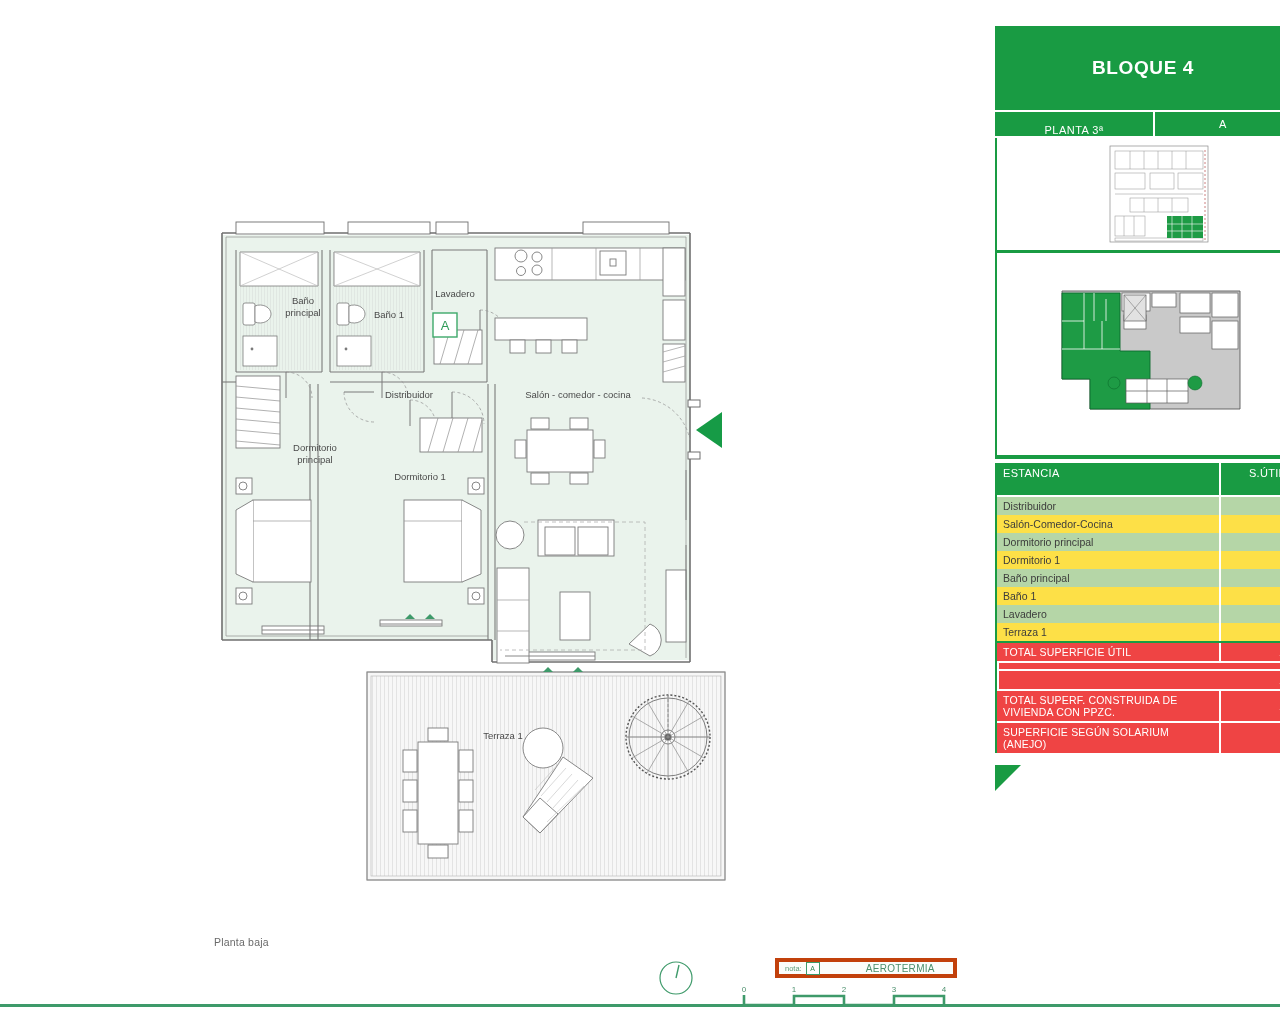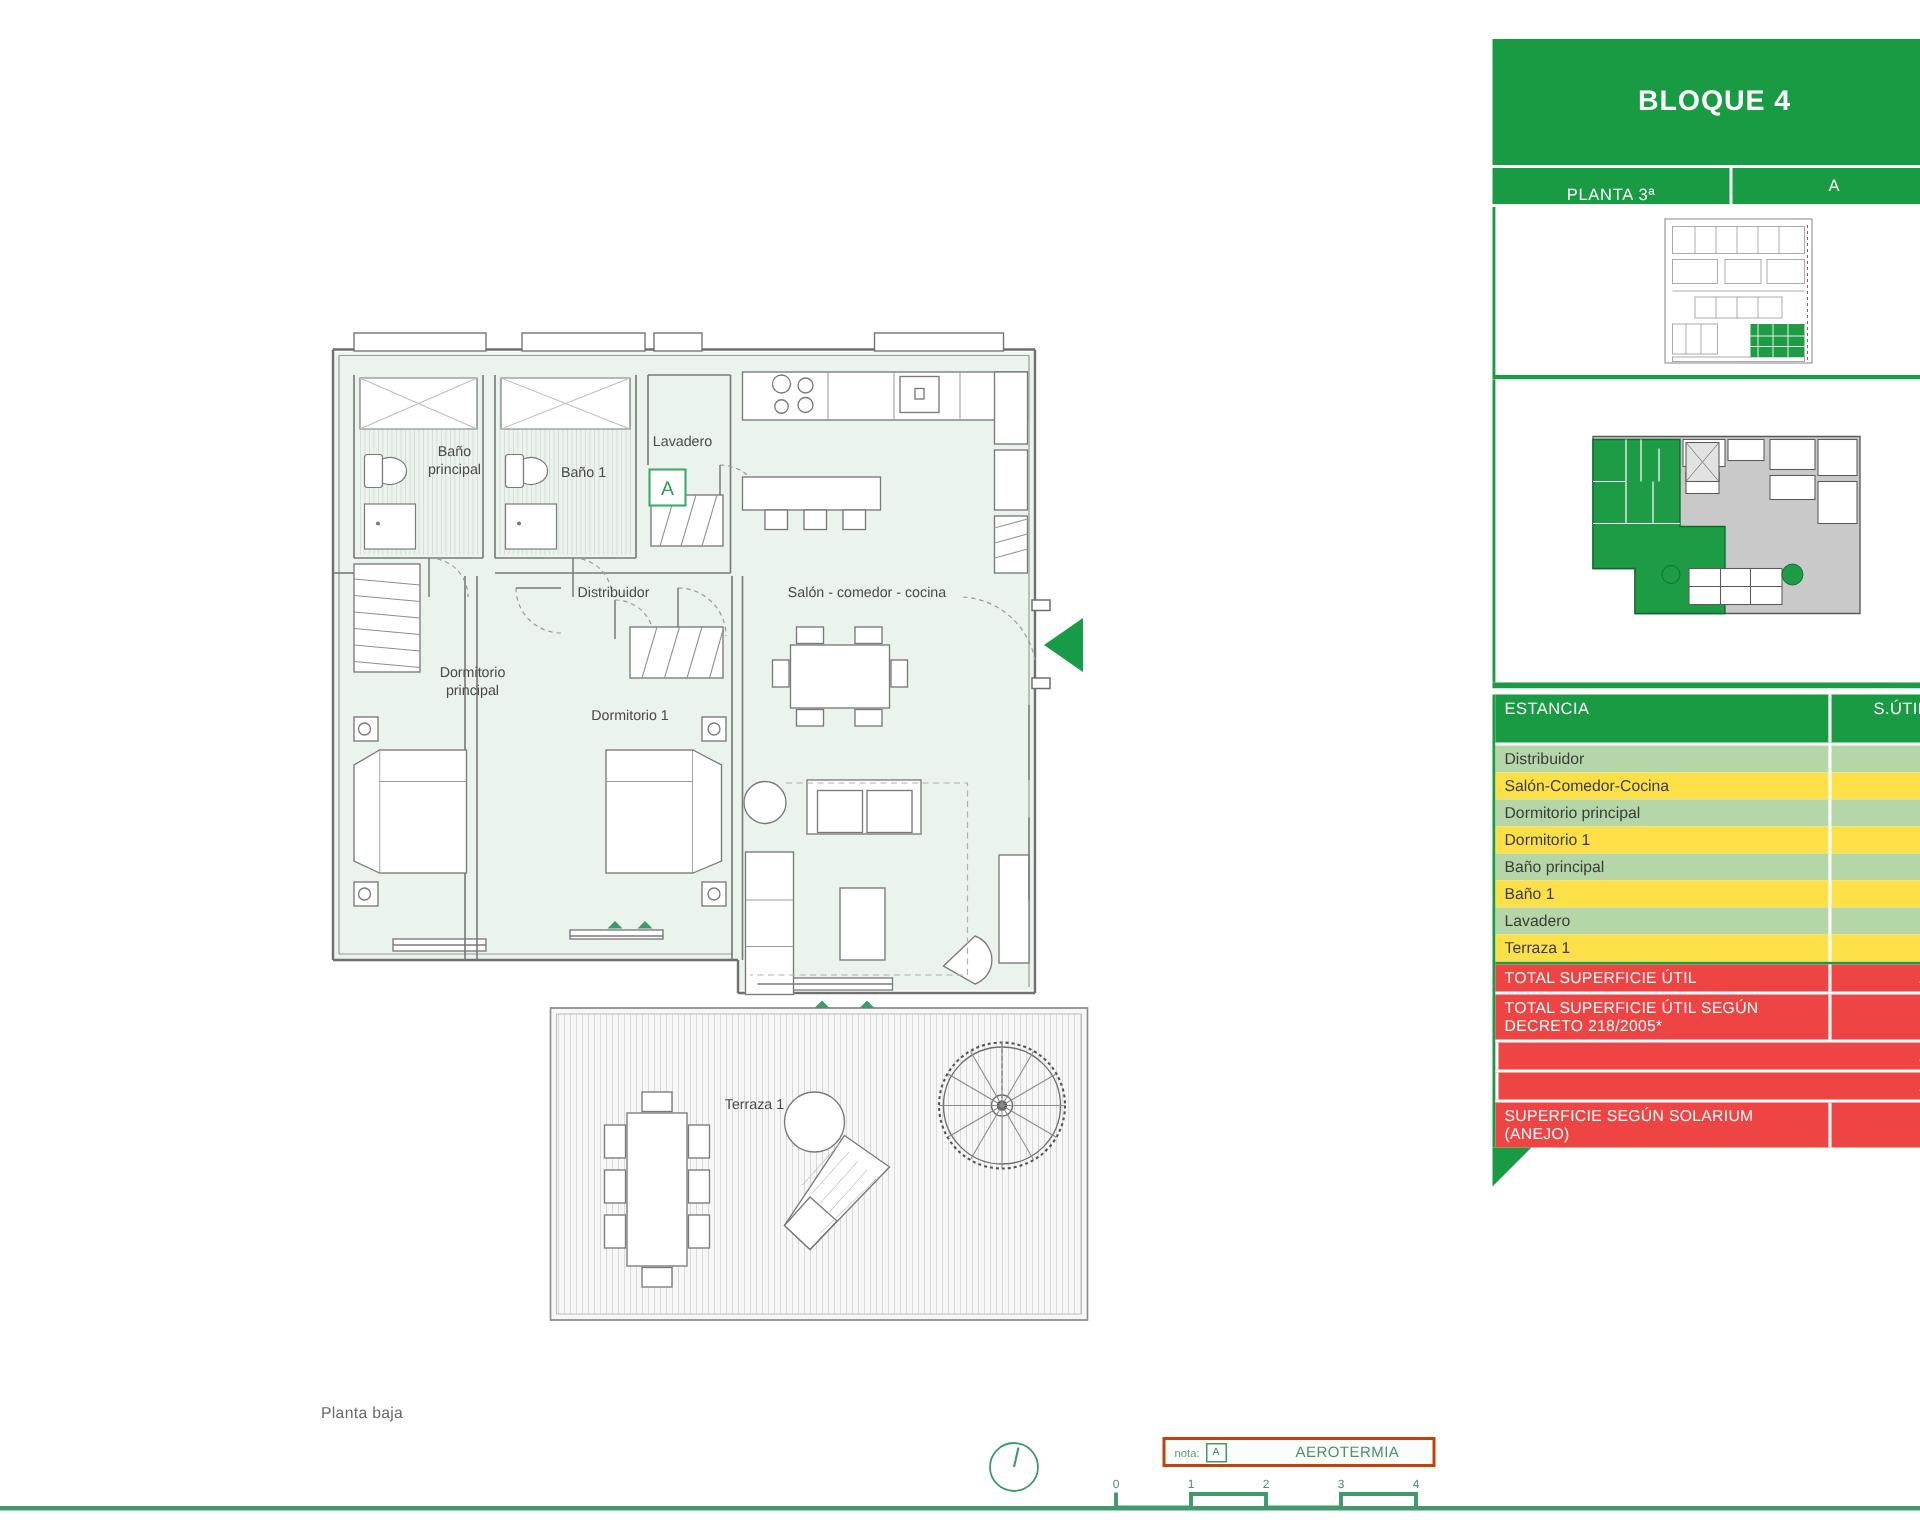--- a/index.html
+++ b/index.html
@@ -24,21 +24,21 @@
     font-family:"Liberation Sans", sans-serif;
     font-size:9.5px;fill:#4a4a4a;
   }
   #planta-baja-label{
     position:absolute;left:214px;top:936px;
     font-size:10.5px;color:#6a6a6a;letter-spacing:.2px;
   }
   
   #note-box{
     position:absolute;left:775px;top:958px;width:182px;height:20px;
-    border:2px solid #c2410c;background:#fbfdfb;
+    border:4px solid #c2410c;background:#fbfdfb;
     display:flex;align-items:center;gap:4px;padding:0 6px;
     box-sizing:border-box;
   }
   #note-box .nlabel{font-size:7.5px;color:#5d9b78;}
   #note-box .nbadge{
     width:12px;height:11px;border:1px solid #3e9a6a;color:#2f8a57;
     font-size:7px;display:flex;align-items:center;justify-content:center;
     background:#fff;
   }
   #note-box .ntext{font-size:10px;color:#4b8f6c;letter-spacing:.3px;margin-left:42px;}
@@ -630,29 +630,29 @@
       <div class="c2 sep"></div>
     </div>
 
     <div class="rowgap green"></div>
     <div class="trow total">
       <div class="c1">TOTAL SUPERFICIE ÚTIL</div>
       <div class="c2 sep">1</div>
     </div>
     <div class="rowgap"></div>
     <div class="trow total">
-      <div class="c1">TOTAL SUPERFICIE ÚTIL SEGÚN DECRETO 218/2005*</div>
       <div class="c2 sep"></div>
     </div>
     <div class="rowgap"></div>
     <div class="trow total">
       <div class="c2 sep">1</div>
     </div>
     <div class="rowgap"></div>
     <div class="trow total">
+      <div class="c1">TOTAL SUPERF. CONSTRUIDA DE VIVIENDA CON PPZC.</div>
       <div class="c2 sep">1</div>
     </div>
     <div class="rowgap"></div>
     <div class="trow total">
       <div class="c1">SUPERFICIE SEGÚN SOLARIUM (ANEJO)</div>
       <div class="c2 sep"></div>
     </div>
   </div>
 
   <div id="panel-tab" style="top: 739px;"></div>

